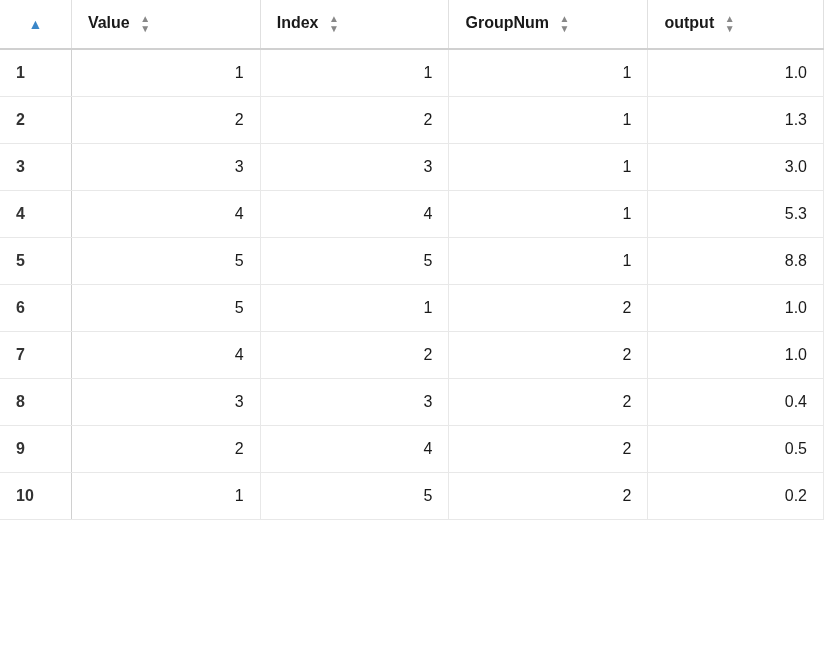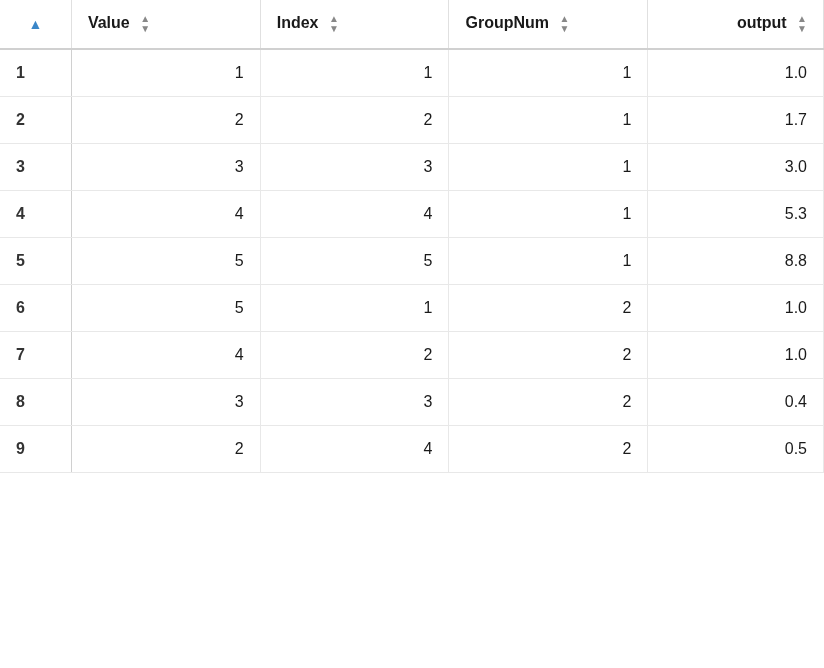--- a/index.html
+++ b/index.html
@@ -71,21 +71,21 @@
       text-align: left;
       font-weight: 600;
       color: #333;
       border-right: 1px solid #d0d0d0;
     }
 
     .col-row { width: 70px; }
     .col-value { width: 185px; }
     .col-index { width: 185px; }
     .col-groupnum { width: 195px; margin-top: 8px; }
-    .col-output { width: 172px; text-align: right; }
+    .col-output { width: 172px; }
   </style>
 </head>
 <body>
 
 <table class="table-container">
   <thead>
     <tr>
       <th class="col-row">
         <span style="color:#3a86c8; font-size:14px;">▲</span>
       </th>
@@ -125,21 +125,21 @@
         <td>1</td>
         <td>1</td>
         <td>1</td>
         <td>1.0</td>
       </tr>
       <tr>
         <td>2</td>
         <td>2</td>
         <td>2</td>
         <td>1</td>
-        <td>1.7</td>
+        <td>1.3</td>
       </tr>
       <tr>
         <td>3</td>
         <td>3</td>
         <td>3</td>
         <td>1</td>
         <td>3.0</td>
       </tr>
       <tr>
         <td>4</td>
@@ -176,14 +176,21 @@
         <td>2</td>
         <td>0.4</td>
       </tr>
       <tr>
         <td>9</td>
         <td>2</td>
         <td>4</td>
         <td>2</td>
         <td>0.5</td>
       </tr>
+      <tr>
+        <td>10</td>
+        <td>1</td>
+        <td>5</td>
+        <td>2</td>
+        <td>0.2</td>
+      </tr>
     </tbody>
 </table>
 
 </body></html>

